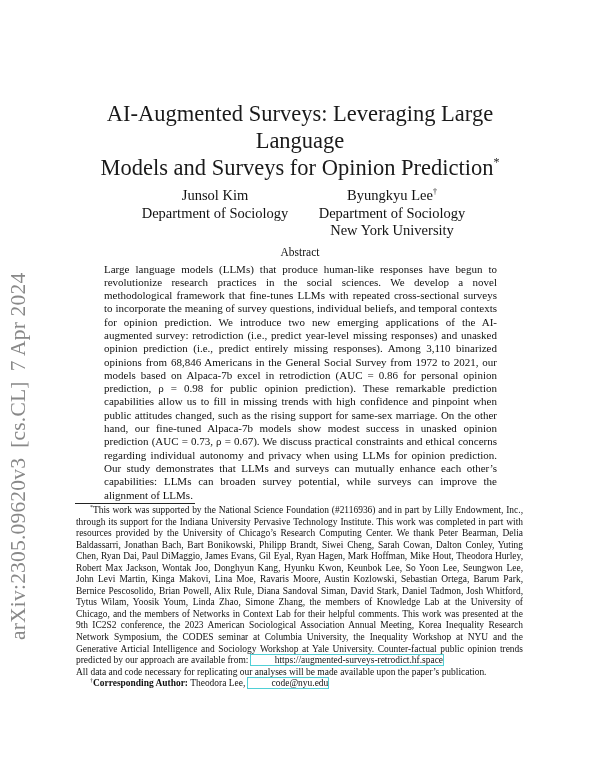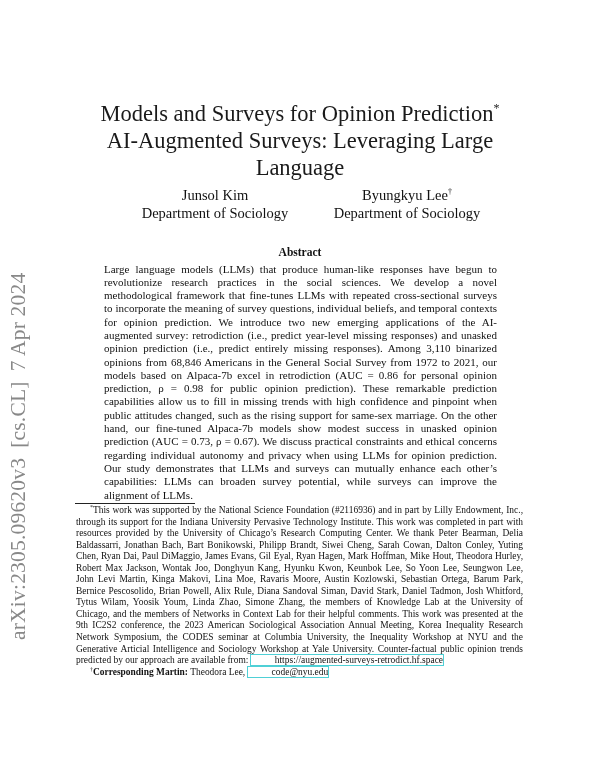--- a/index.html
+++ b/index.html
@@ -14,25 +14,25 @@
   }
   .arxiv-stamp span { margin-right: 10px; }
   .title {
     position: absolute; left: 60px; width: 480px; top: 100px;
     text-align: center; font-size: 22.5px; line-height: 27px; color: #1a1a1a;
   }
   .title sup { font-size: 12px; vertical-align: 9px; line-height: 0; }
   .authors { position: absolute; top: 168px; left: 0; width: 600px; }
   .author { position: absolute; text-align: center; font-size: 14.5px; line-height: 17.5px; margin-top: 19px; }
   .author.a1 { left: 130px; width: 170px; }
-  .author.a2 { left: 322px; width: 170px; font-family: Liberation Serif, serif; }
+  .author.a2 { left: 307px; width: 170px; font-family: Liberation Serif, serif; }
   .author sup { font-size: 8px; vertical-align: 6px; line-height: 0; }
   .abstract-heading {
     position: absolute; top: 246px; left: 0; width: 600px;
-    text-align: center; font-weight: bold; font-size: 11.5px;
+    text-align: center; font-weight: normal; font-size: 11.5px;
   }
   .abstract-body {
     position: absolute; left: 104px; width: 393px; top: 262.5px;
     font-size: 11px; line-height: 13.3px; text-align: justify;
     hyphens: manual;
   }
   .footnote-rule {
     position: absolute; left: 75px; top: 503px; width: 120px; height: 0;
     border-top: 0.8px solid #222;
   }
@@ -48,36 +48,38 @@
   .bold { font-weight: bold; }
 </style>
 </head>
 <body>
 
 <div class="arxiv-stamp">
   <span>arXiv:2305.09620v3</span><span>[cs.CL]</span><span>7 Apr 2024</span>
 </div>
 
 <div class="title">
+  <div>AI-Augmented Surveys: Leveraging Large Language</div>
   <div><span>Models and Surveys for Opinion Prediction</span><sup>*</sup></div>
-  <div>AI-Augmented Surveys: Leveraging Large Language</div>
 </div>
 
 <div class="authors">
   <div class="author a1">
     <div>Junsol Kim</div>
     <div>Department of Sociology</div>
   </div>
   <div class="author a2">
     <div><span>Byungkyu Lee</span><sup>†</sup></div>
     <div>Department of Sociology</div>
+    <div>New York University</div>
   </div>
 </div>
 
 <div class="abstract-heading">Abstract</div>
 <div class="abstract-body">Large language models (LLMs) that produce human-like responses have begun to revolutionize research practices in the social sciences.  We develop a novel methodological framework that fine-tunes LLMs with repeated cross-sectional surveys to incorporate the meaning of survey questions, individual beliefs, and temporal contexts for opinion prediction. We introduce two new emerging applications of the AI-augmented survey: retrodiction (i.e., predict year-level missing responses) and unasked opinion prediction (i.e., predict entirely missing responses).  Among 3,110 binarized opinions from 68,846 Americans in the General Social Survey from 1972 to 2021, our models based on Alpaca-7b excel in retrodiction (AUC = 0.86 for personal opinion prediction, ρ = 0.98 for public opinion prediction).  These remarkable prediction capabilities allow us to fill in missing trends with high confidence and pinpoint when public attitudes changed, such as the rising support for same-sex marriage.  On the other hand, our fine-tuned Alpaca-7b models show modest success in unasked opinion prediction (AUC = 0.73, ρ = 0.67).  We discuss practical constraints and ethical concerns regarding individual autonomy and privacy when using LLMs for opinion prediction. Our study demonstrates that LLMs and surveys can mutually enhance each other’s capabilities: LLMs can broaden survey potential, while surveys can improve the alignment of LLMs.</div>
 
 <div class="footnote-rule"></div>
 
 <div class="footnotes">
   <p><sup>*</sup><span>This work was supported by the National Science Foundation (#2116936) and in part by Lilly Endowment, Inc., through its support for the Indiana University Pervasive Technology Institute.  This work was completed in part with resources provided by the University of Chicago’s Research Computing Center.  We thank Peter Bearman, Delia Baldassarri, Jonathan Bach, Bart Bonikowski, Philipp Brandt, Siwei Cheng, Sarah Cowan, Dalton Conley, Yuting Chen, Ryan Dai, Paul DiMaggio, James Evans, Gil Eyal, Ryan Hagen, Mark Hoffman, Mike Hout, Theodora Hurley, Robert Max Jackson, Wontak Joo, Donghyun Kang, Hyunku Kwon, Keunbok Lee, So Yoon Lee, Seungwon Lee, John Levi Martin, Kinga Makovi, Lina Moe, Ravaris Moore, Austin Kozlowski, Sebastian Ortega, Barum Park, Bernice Pescosolido, Brian Powell, Alix Rule, Diana Sandoval Siman, David Stark, Daniel Tadmon, Josh Whitford, Tytus Wilam, Yoosik Youm, Linda Zhao, Simone Zhang, the members of Knowledge Lab at the University of Chicago, and the members of Networks in Context Lab for their helpful comments. This work was presented at the 9th IC2S2 conference, the 2023 American Sociological Association Annual Meeting, Korea Inequality Research Network Symposium, the CODES seminar at Columbia University, the Inequality Workshop at NYU and the Generative Articial Intelligence and Sociology Workshop at Yale University.  Counter-factual public opinion trends predicted by our approach are available from:</span> <a class="link-box">https://augmented-surveys-retrodict.hf.space</a></p>
-  <p><sup>†</sup><span class="bold">Corresponding Martin:</span> <span>Theodora Lee,</span> <a class="link-box">code@nyu.edu</a></p>
+  <p style="text-indent:0">All data and code necessary for replicating our analyses will be made available upon the paper’s publication.</p>
+  <p><sup>†</sup><span class="bold">Corresponding Author:</span> <span>Theodora Lee,</span> <a class="link-box">code@nyu.edu</a></p>
 </div>
 
 </body></html>

